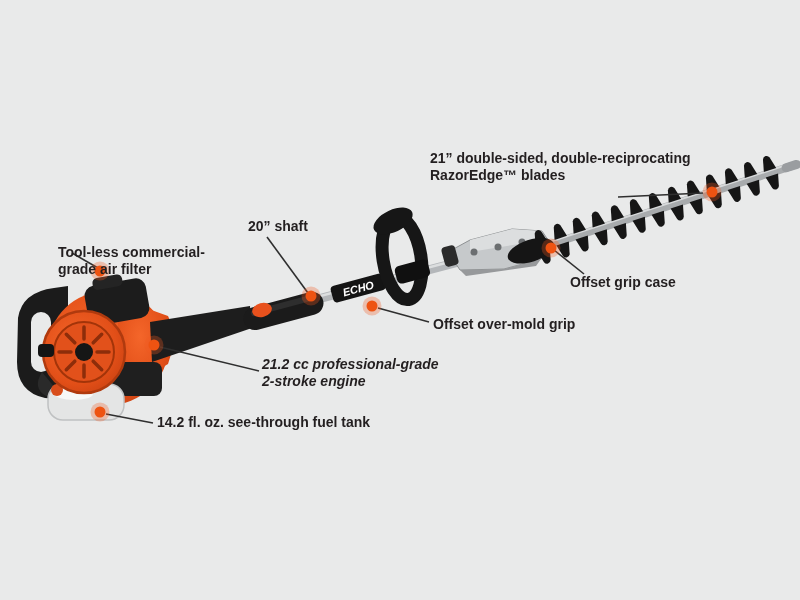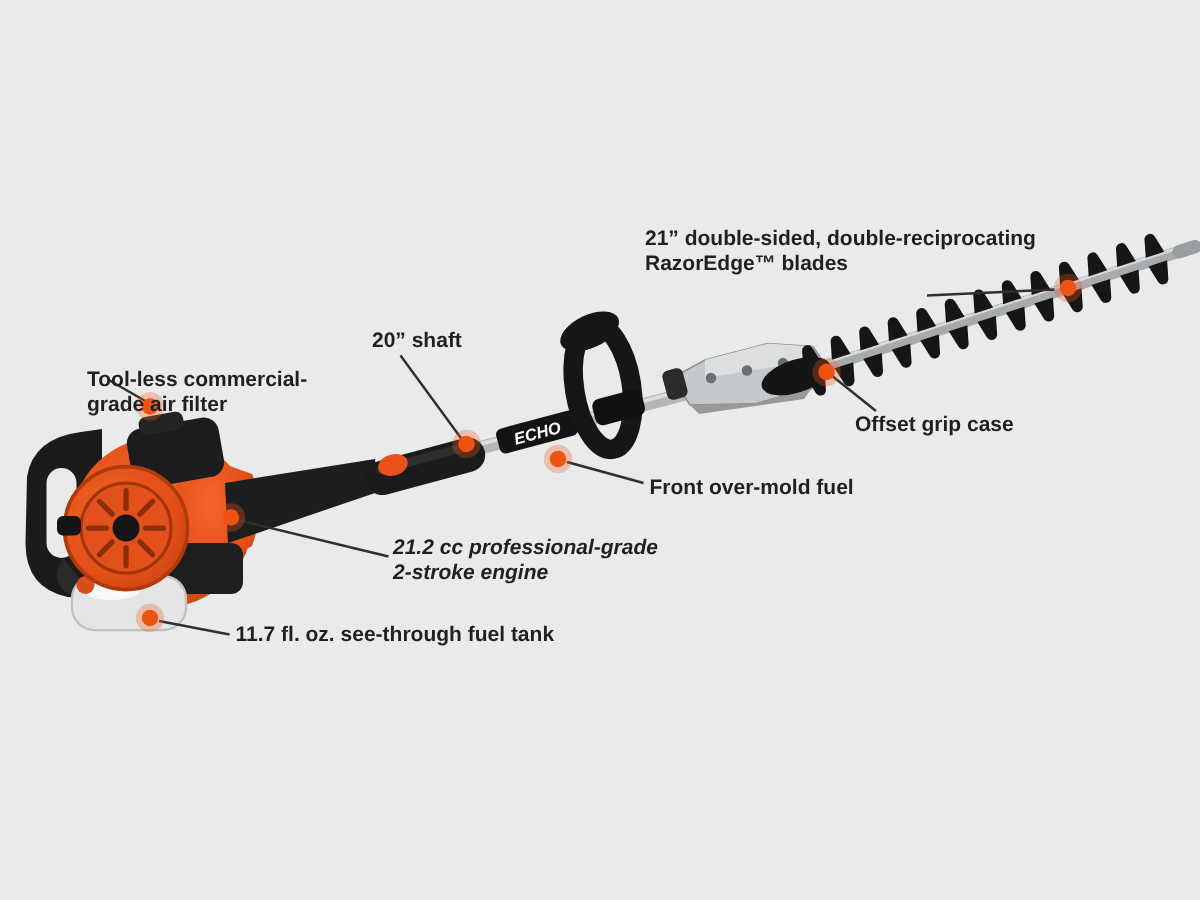--- a/index.html
+++ b/index.html
@@ -182,20 +182,20 @@
   <div class="callout" style="left:430px; top:150px;">21” double-sided, double-reciprocating
 RazorEdge™ blades</div>
 
   <div class="callout" style="left:58px; top:217px;margin-top:27px;">Tool-less commercial-
 grade air filter</div>
 
   <div class="callout" style="left:248px; top:218px;">20” shaft</div>
 
   <div class="callout" style="left:570px; top:274px;">Offset grip case</div>
 
-  <div class="callout" style="left:433px; top:316px;">Front over-mold fuel</div>
+  <div class="callout" style="left:433px; top:316px;">Offset over-mold grip</div>
 
   <div class="callout" style="left:262px; top:356px;font-style:italic;">21.2 cc professional-grade
 2-stroke engine</div>
 
-  <div class="callout" style="left:157px; top:414px;">11.7 fl. oz. see-through fuel tank</div>
+  <div class="callout" style="left:157px; top:414px;">14.2 fl. oz. see-through fuel tank</div>
 
 </div>
 
 </body></html>

